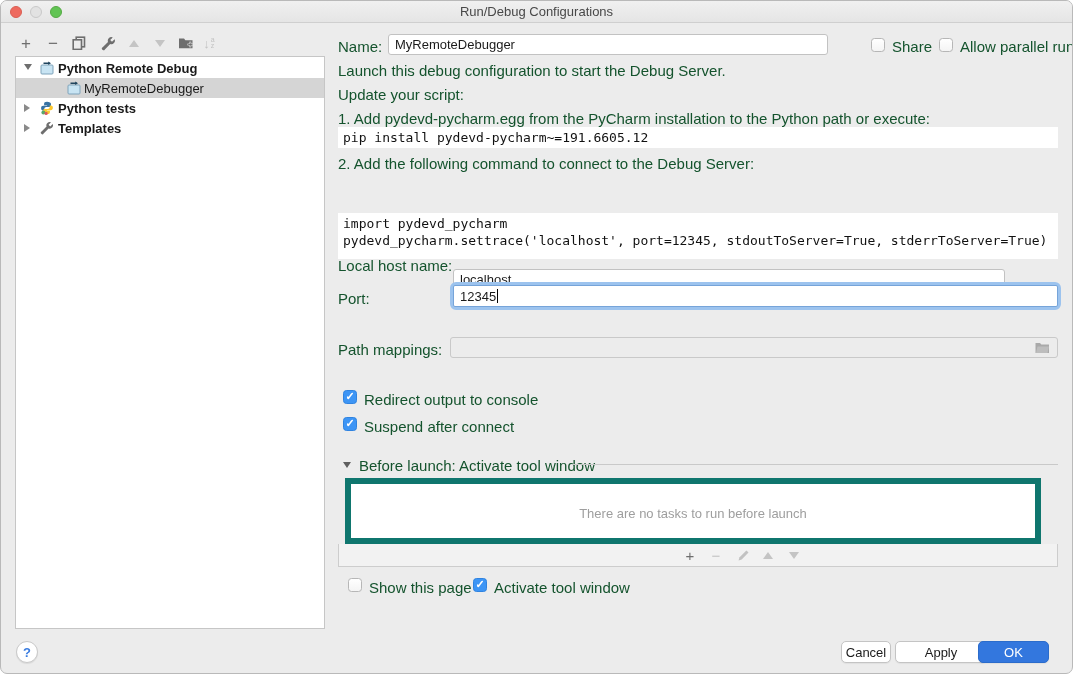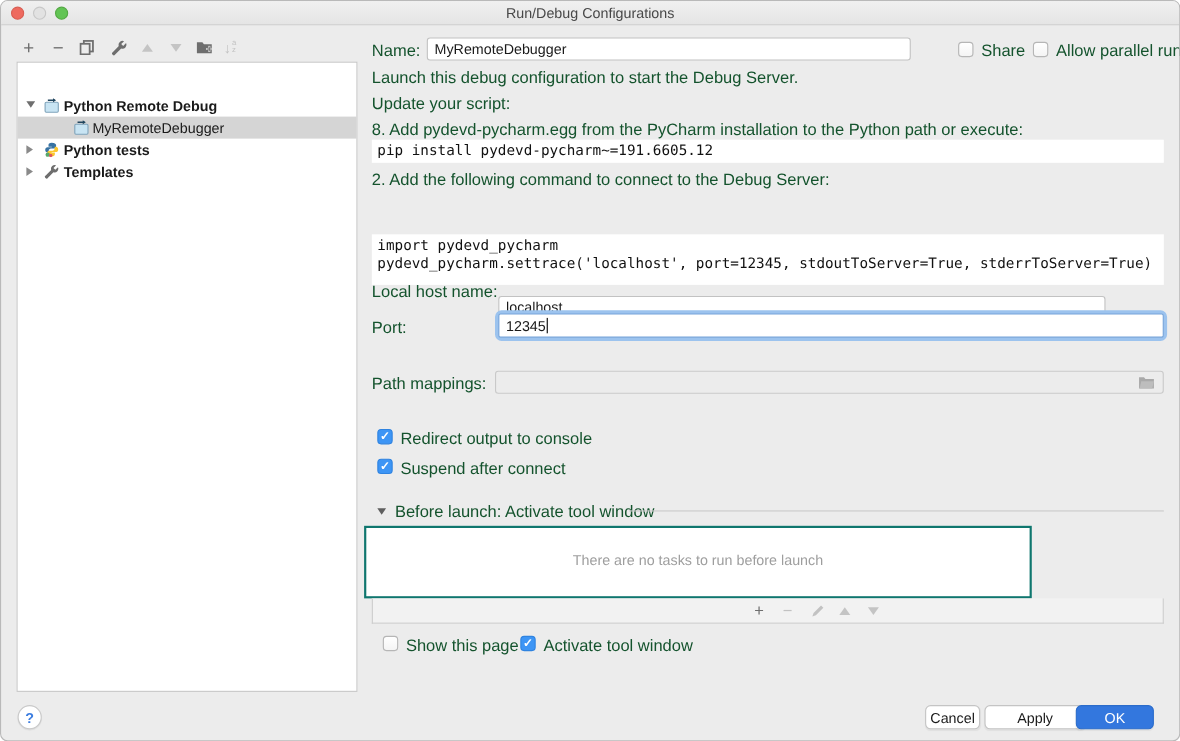--- a/index.html
+++ b/index.html
@@ -31,21 +31,21 @@
   .minusg { font-size:17px; line-height:1; }
   .tri-up-s   { width:0; height:0; border-left:5px solid transparent; border-right:5px solid transparent; border-bottom:7px solid #c4c4c4; }
   .tri-down-s { width:0; height:0; border-left:5px solid transparent; border-right:5px solid transparent; border-top:7px solid #c4c4c4; }
   .sortbox { display:flex; align-items:center; gap:1px; color:#c2c2c2; }
   .sortbox .letters { display:flex; flex-direction:column; font-size:7px; line-height:6px; }
   
   .tree {
     position:absolute; left:14px; top:55px; width:310px; height:573px;
     background:#fff; border:1px solid #c6c6c6;
   }
-  .trow { position:absolute; left:0; right:0; height:20px; cursor:default;margin-top:28px; }
+  .trow { position:absolute; left:0; right:0; height:20px; cursor:default; }
   .trow .exp { position:absolute; top:6px; }
   .tri-down { width:0; height:0; border-left:4.5px solid transparent; border-right:4.5px solid transparent; border-top:6px solid #6e6e6e; }
   .tri-right { width:0; height:0; border-top:4.5px solid transparent; border-bottom:4.5px solid transparent; border-left:6px solid #8a8a8a; }
   .trow .ticon { position:absolute; top:3px; width:14px; height:14px; }
   .trow .tlabel { position:absolute; top:3px; font-size:13px; color:#1a1a1a; white-space:nowrap; }
   .trow .tlabel.b { font-weight:bold; }
   .trow.sel { background:#d5d5d5; }
   
   .lbl { position:absolute; font-size:15px; color:#14532d; white-space:nowrap; }
   .field {
@@ -78,22 +78,22 @@
     background:linear-gradient(#fff,#f4f4f4); border:1px solid #b6b6b6;
   }
   .cb.on { background:#3d95f5; border:1px solid #2f83e0; }
   .cb.on::after {
     content:"✓"; position:absolute; left:1.5px; top:-1px;
     font-size:11px; font-weight:bold; color:#fff;
   }
   
   .blline { position:absolute; height:1px; background:#c9c9c9; }
   .tasksbox {
-    position:absolute; left:330px; top:477px; width:607px; height:66px;
-    background:#fff; border:2px solid #0f766e;
+    position:absolute; left:344px; top:477px; width:696px; height:66px;
+    background:#fff; border:6px solid #0f766e;
   }
   .tasksbox .empty {
     position:absolute; left:0; right:0; top:22px; text-align:center;
     font-size:13px; color:#9e9e9e;
   }
   .tasksbar {
     position:absolute; left:337px; top:543px; width:720px; height:23px;
     background:#f2f2f2; border:1px solid #cdcdcd; border-top:none;
   }
   .tasksbar .tbicon { top:2px; }
@@ -225,21 +225,21 @@
   <div class="layer">
     <div class="lbl" style="left:337px; top:37px;">Name:</div>
     <input class="field" style="left: 387px; top: 33px; width: 440px;" value="MyRemoteDebugger">
     <div class="cb" style="left:870px; top:37px;"></div>
     <div class="lbl" style="left:891px; top:37px;">Share</div>
     <div class="cb" style="left:938px; top:37px;"></div>
     <div class="lbl" style="left:959px; top:37px;">Allow parallel run</div>
 
     <div class="lbl" style="left:337px; top:61px;">Launch this debug configuration to start the Debug Server.</div>
     <div class="lbl" style="left:337px; top:85px;">Update your script:</div>
-    <div class="lbl" style="left:337px; top:109px;">8. Add pydevd-pycharm.egg from the PyCharm installation to the Python path or execute:</div>
+    <div class="lbl" style="left:337px; top:109px;">1. Add pydevd-pycharm.egg from the PyCharm installation to the Python path or execute:</div>
 
     <div class="codeblock" style="top:126px; height:21px;">pip install pydevd-pycharm~=191.6605.12</div>
 
     <div class="lbl" style="left:337px; top:154px;">2. Add the following command to connect to the Debug Server:</div>
 
     <div class="codeblock" style="top:172px; height:46px;margin-top:40px;"><span>import pydevd_pycharm</span>
 <span>pydevd_pycharm.settrace('localhost', port=12345, stdoutToServer=True, stderrToServer=True)</span></div>
 
     <div class="lbl" style="left:337px; top:256px;">Local host name:</div>
     <input class="field" style="left: 452px; top: 268px; width: 552px;" value="localhost">

